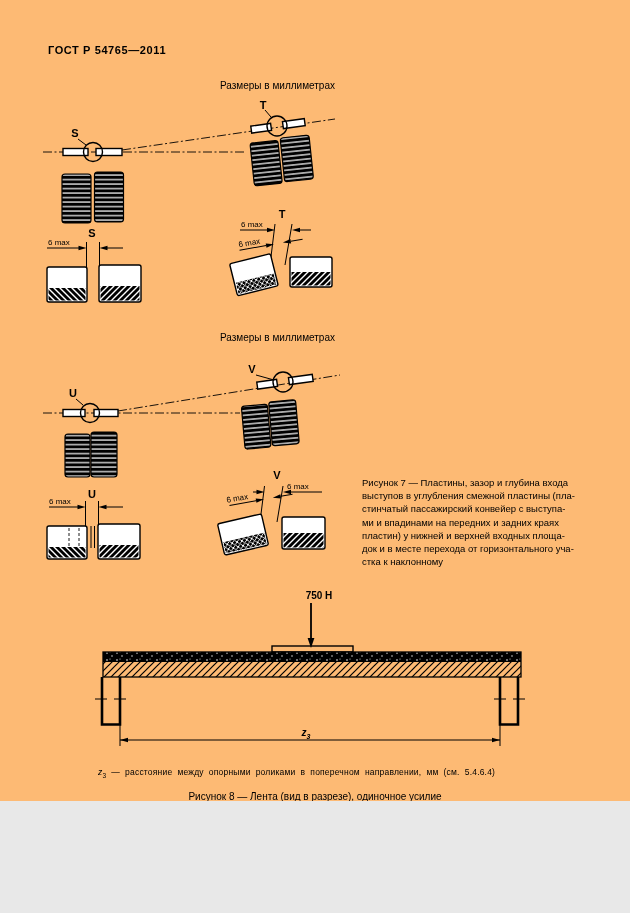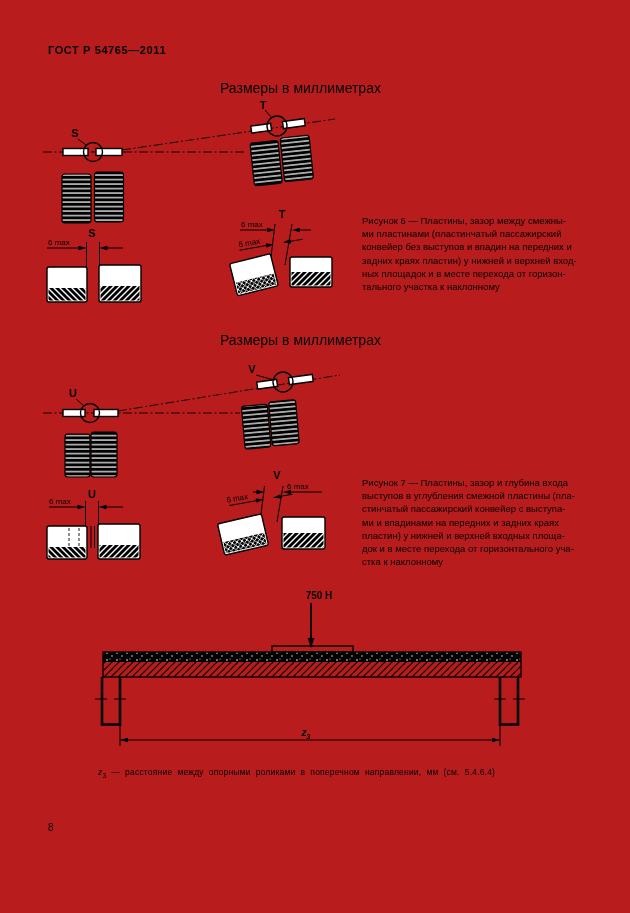--- a/index.html
+++ b/index.html
@@ -1,20 +1,20 @@
 <!DOCTYPE html>
 <html><head>
 <meta charset="utf-8">
 <style>
   html,body{margin:0;padding:0;background:#e8e8e8;}
-  .page{position:relative;width:630px;height:913px;background:#b91c1c;overflow:hidden;
+  .page{position:relative;width:630px;height:801px;background:#fdba74;overflow:hidden;
         font-family:"Liberation Sans",sans-serif;color:#000;}
   .abs{position:absolute;}
   .hdr{font-weight:bold;font-size:11px;letter-spacing:.6px;}
-  .note{font-size:14px;}
+  .note{font-size:10px;}
   .cap{font-size:9.5px;line-height:13.2px;white-space:pre-line;}
   .cap8{font-size:10px;text-align:center;width:630px;}
   .foot{font-size:8.5px;word-spacing:2.5px;letter-spacing:.2px;}
   .foot .it{font-style:italic;}
   .foot sub{font-size:6.5px;}
   .pgnum{font-size:10px;}
   svg{display:block;}
   svg text{font-family:"Liberation Sans",sans-serif;fill:#000;}
   .lbl{font-weight:bold;font-size:11px;}
   .dim{font-size:8px;}
@@ -137,26 +137,20 @@
       </g>
       <g transform="rotate(-14 220 180)">
         <rect class="plate" x="198" y="163" width="42" height="33" rx="2"></rect>
         <rect x="199.5" y="183" width="39" height="11.5" fill="url(#pWX)"></rect>
       </g>
       <rect class="plate" x="255" y="162" width="42" height="30" rx="2"></rect>
       <rect x="256.5" y="177" width="39" height="13.5" fill="url(#pWF)"></rect>
     </g>
   </svg>
 
-  <div class="abs cap" style="left:362px;top:214px;width:236px;">Рисунок 6 — Пластины, зазор между смежны-
-ми пластинами (пластинчатый пассажирский
-конвейер без выступов и впадин на передних и
-задних краях пластин) у нижней и верхней вход-
-ных площадок и в месте перехода от горизон-
-тального участка к наклонному</div>
 
   <div class="abs note" style="left:220px;top:332px;">Размеры в миллиметрах</div>
 
   <svg class="abs" style="left:35px;top:360px;" width="310" height="212" viewBox="0 0 310 212">
     <g>
       <line class="cl" x1="8" y1="53" x2="205" y2="53"></line>
       <line class="cl" x1="83" y1="51" x2="305" y2="15"></line>
     </g>
 
     <g>
@@ -267,16 +261,17 @@
       <polygon class="arr" points="25,152 33,149.8 33,154.2"></polygon>
       <polygon class="arr" points="405,152 397,149.8 397,154.2"></polygon>
       <text class="fz" x="211" y="148" text-anchor="middle"><tspan>z</tspan><tspan font-size="7" dy="2.5">3</tspan></text>
     </g>
   </svg>
 
   <div class="abs foot" style="left:98px;top:767px;width:430px;">
     <span class="it">z</span><sub>3</sub>&nbsp;<span>— расстояние между опорными роликами в поперечном направлении, мм (см. 5.4.6.4)</span>
   </div>
 
+  <div class="abs cap8" style="left:0;top:791px;">Рисунок 8 — Лента (вид в разрезе), одиночное усилие</div>
 
   <div class="abs pgnum" style="left:48px;top:822px;">8</div>
 
 </div>
 
 </body></html>

